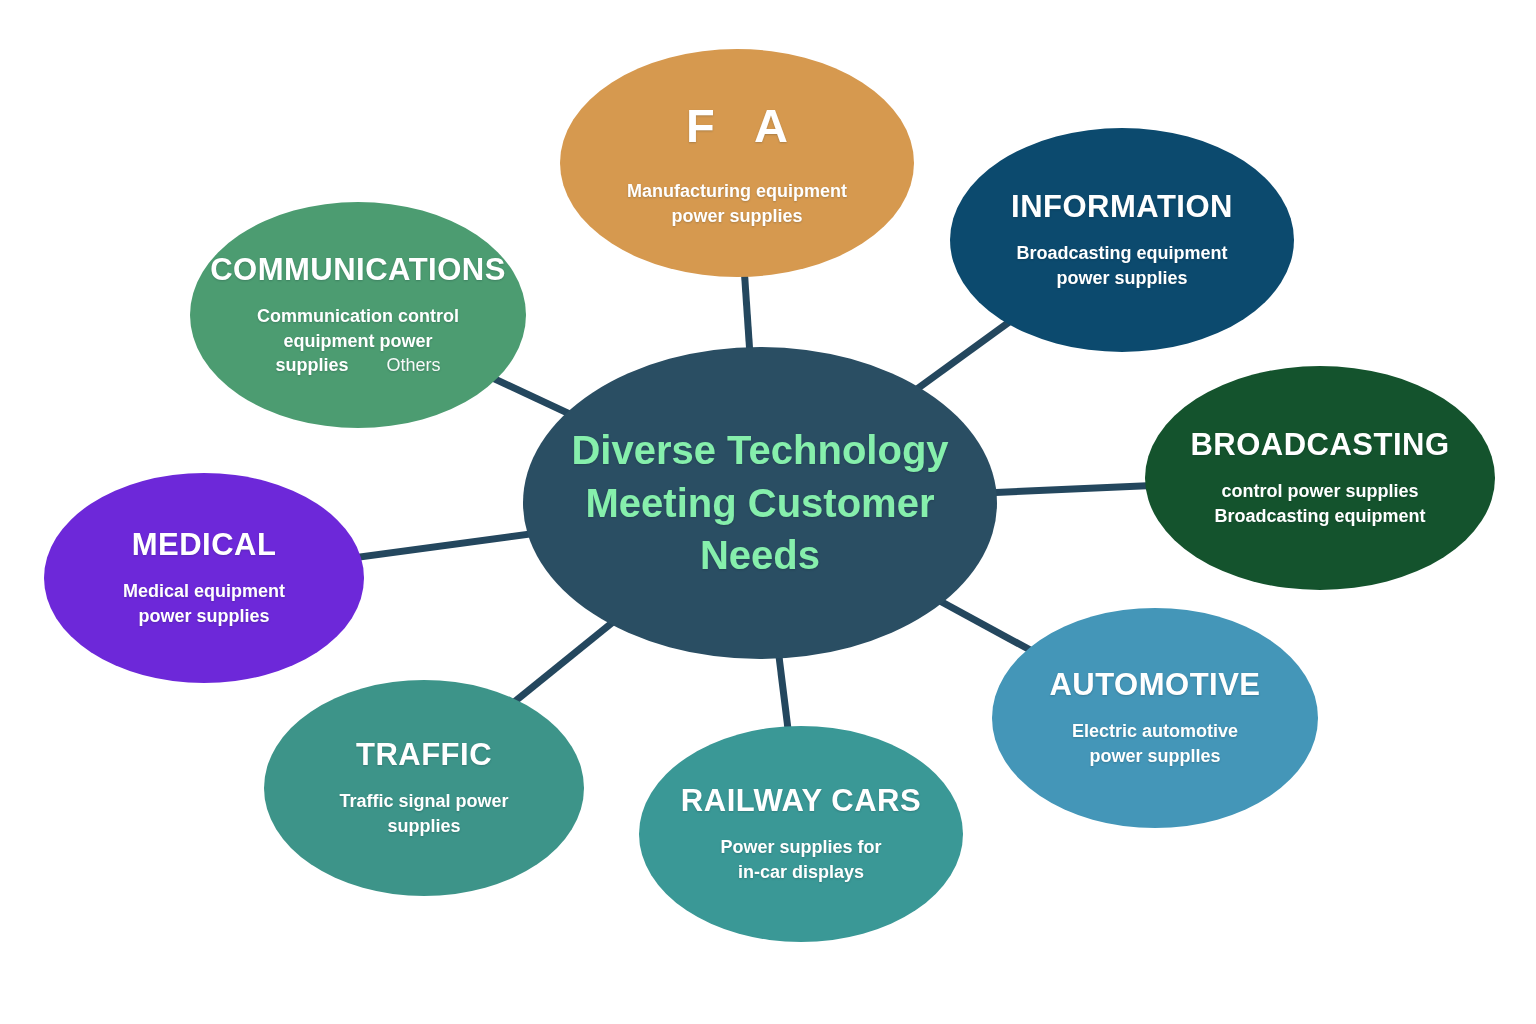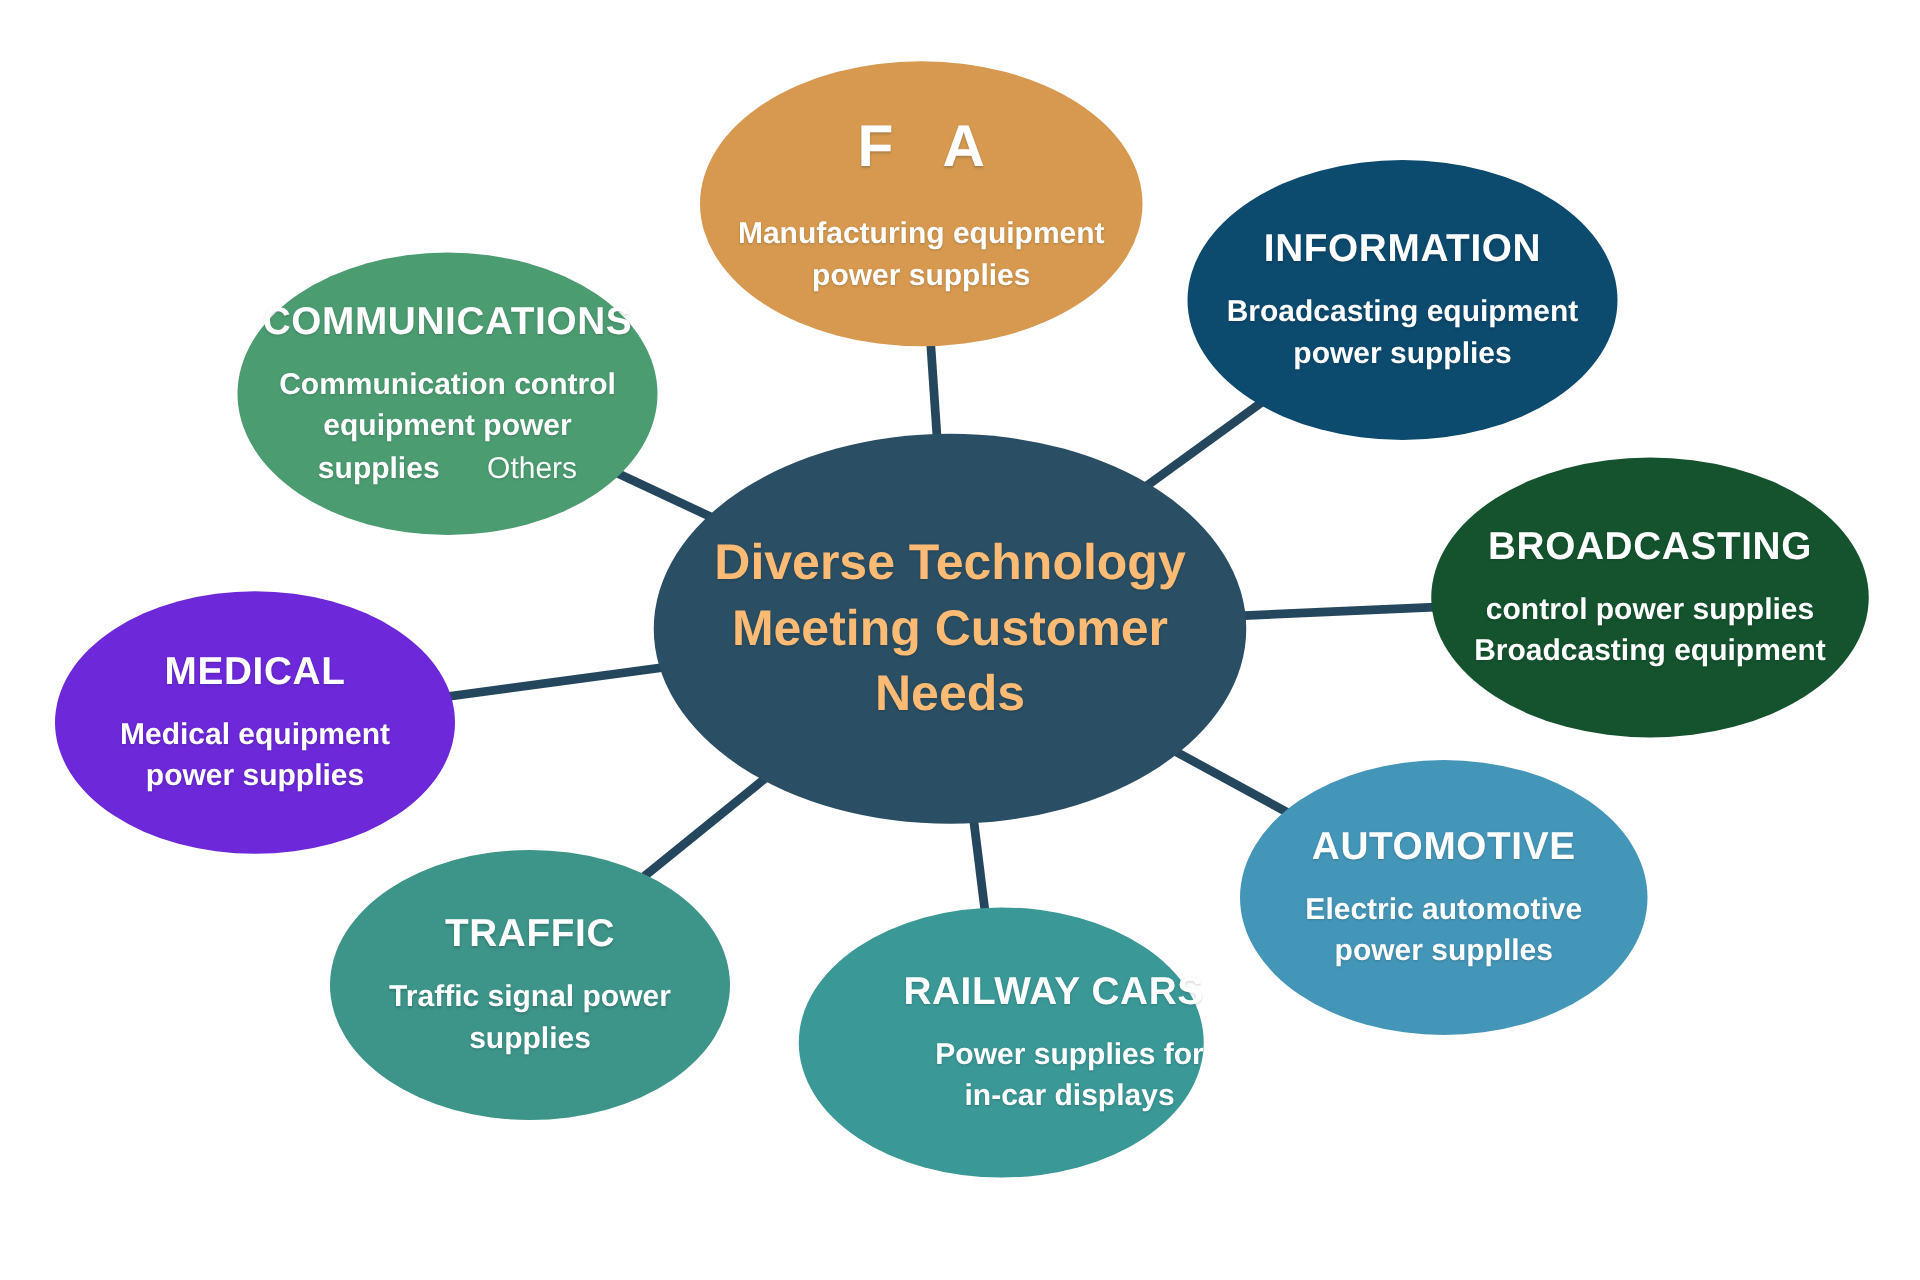--- a/index.html
+++ b/index.html
@@ -30,41 +30,41 @@
     align-items: center;
     justify-content: center;
     text-align: center;
     color: #ffffff;
     box-sizing: border-box;
   }
   .center-title {
     font-size: 40px;
     font-weight: bold;
     line-height: 1.32;
-    color: #fdba74;
+    color: #86efac;
     text-shadow: 0 1px 2px rgba(20,35,45,0.28);
     text-align: center;
   }
   .center-title .line { display: block; white-space: nowrap; }
   .node-title {
     font-size: 31px;
     font-weight: bold;
     letter-spacing: 0.5px;
     margin-bottom: 16px;
     white-space: nowrap;
     text-shadow: 0 1px 2px rgba(20,35,45,0.22);
   }
   .node-fa .node-title {
     font-size: 47px;
     letter-spacing: 14px;
     padding-left: 14px; 
     margin-bottom: 26px;
   }
   .node-desc {
-    font-size: 24px;
+    font-size: 18px;
     font-weight: bold;
     line-height: 1.38;
     text-shadow: 0 1px 2px rgba(20,35,45,0.22);
   }
   .node-desc .line { display: block; white-space: nowrap; }
   .others {
     font-weight: normal;
     margin-left: 38px;
     color: rgba(255,255,255,0.96);
   }
@@ -112,21 +112,21 @@
           <span class="line"><span>Broadcasting equipment</span></span>
         </div>
       </div>
       <div class="ellipse node node-automotive" style="left: 992px; top: 608px; width: 326px; height: 220px; background: rgb(68, 150, 184);">
         <div class="node-title">AUTOMOTIVE</div>
         <div class="node-desc">
           <span class="line"><span>Electric automotive</span></span>
           <span class="line"><span>power supplles</span></span>
         </div>
       </div>
-      <div class="ellipse node node-railway-cars" style="left: 639px; top: 726px; width: 324px; height: 216px; background: rgb(58, 152, 150); align-items: flex-end;">
+      <div class="ellipse node node-railway-cars" style="left: 639px; top: 726px; width: 324px; height: 216px; background: rgb(58, 152, 150);">
         <div class="node-title">RAILWAY CARS</div>
         <div class="node-desc">
           <span class="line"><span>Power supplies for</span></span>
           <span class="line"><span>in-car displays</span></span>
         </div>
       </div>
       <div class="ellipse node node-traffic" style="left: 264px; top: 680px; width: 320px; height: 216px; background: rgb(61, 148, 137);">
         <div class="node-title">TRAFFIC</div>
         <div class="node-desc">
           <span class="line"><span>Traffic signal power</span></span>

